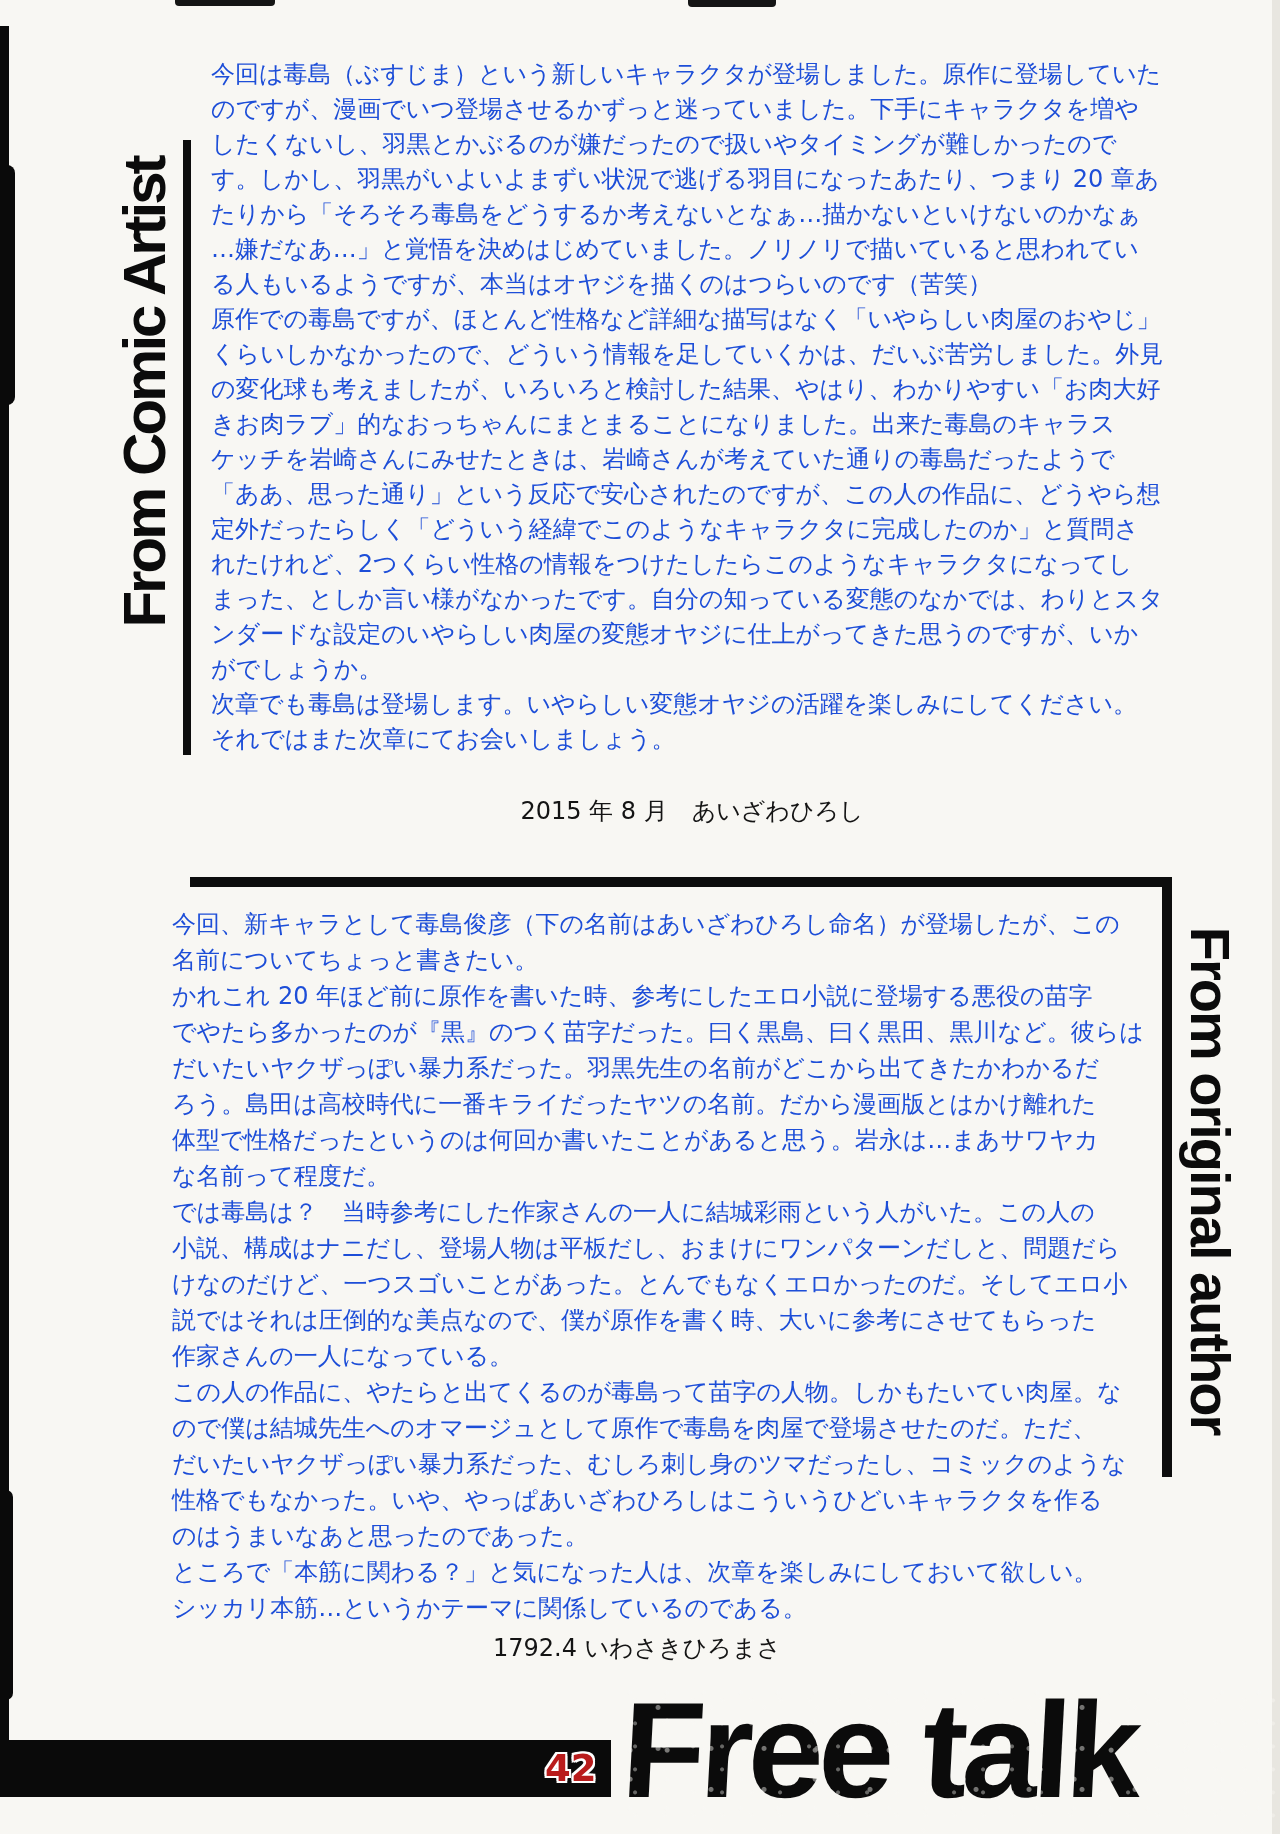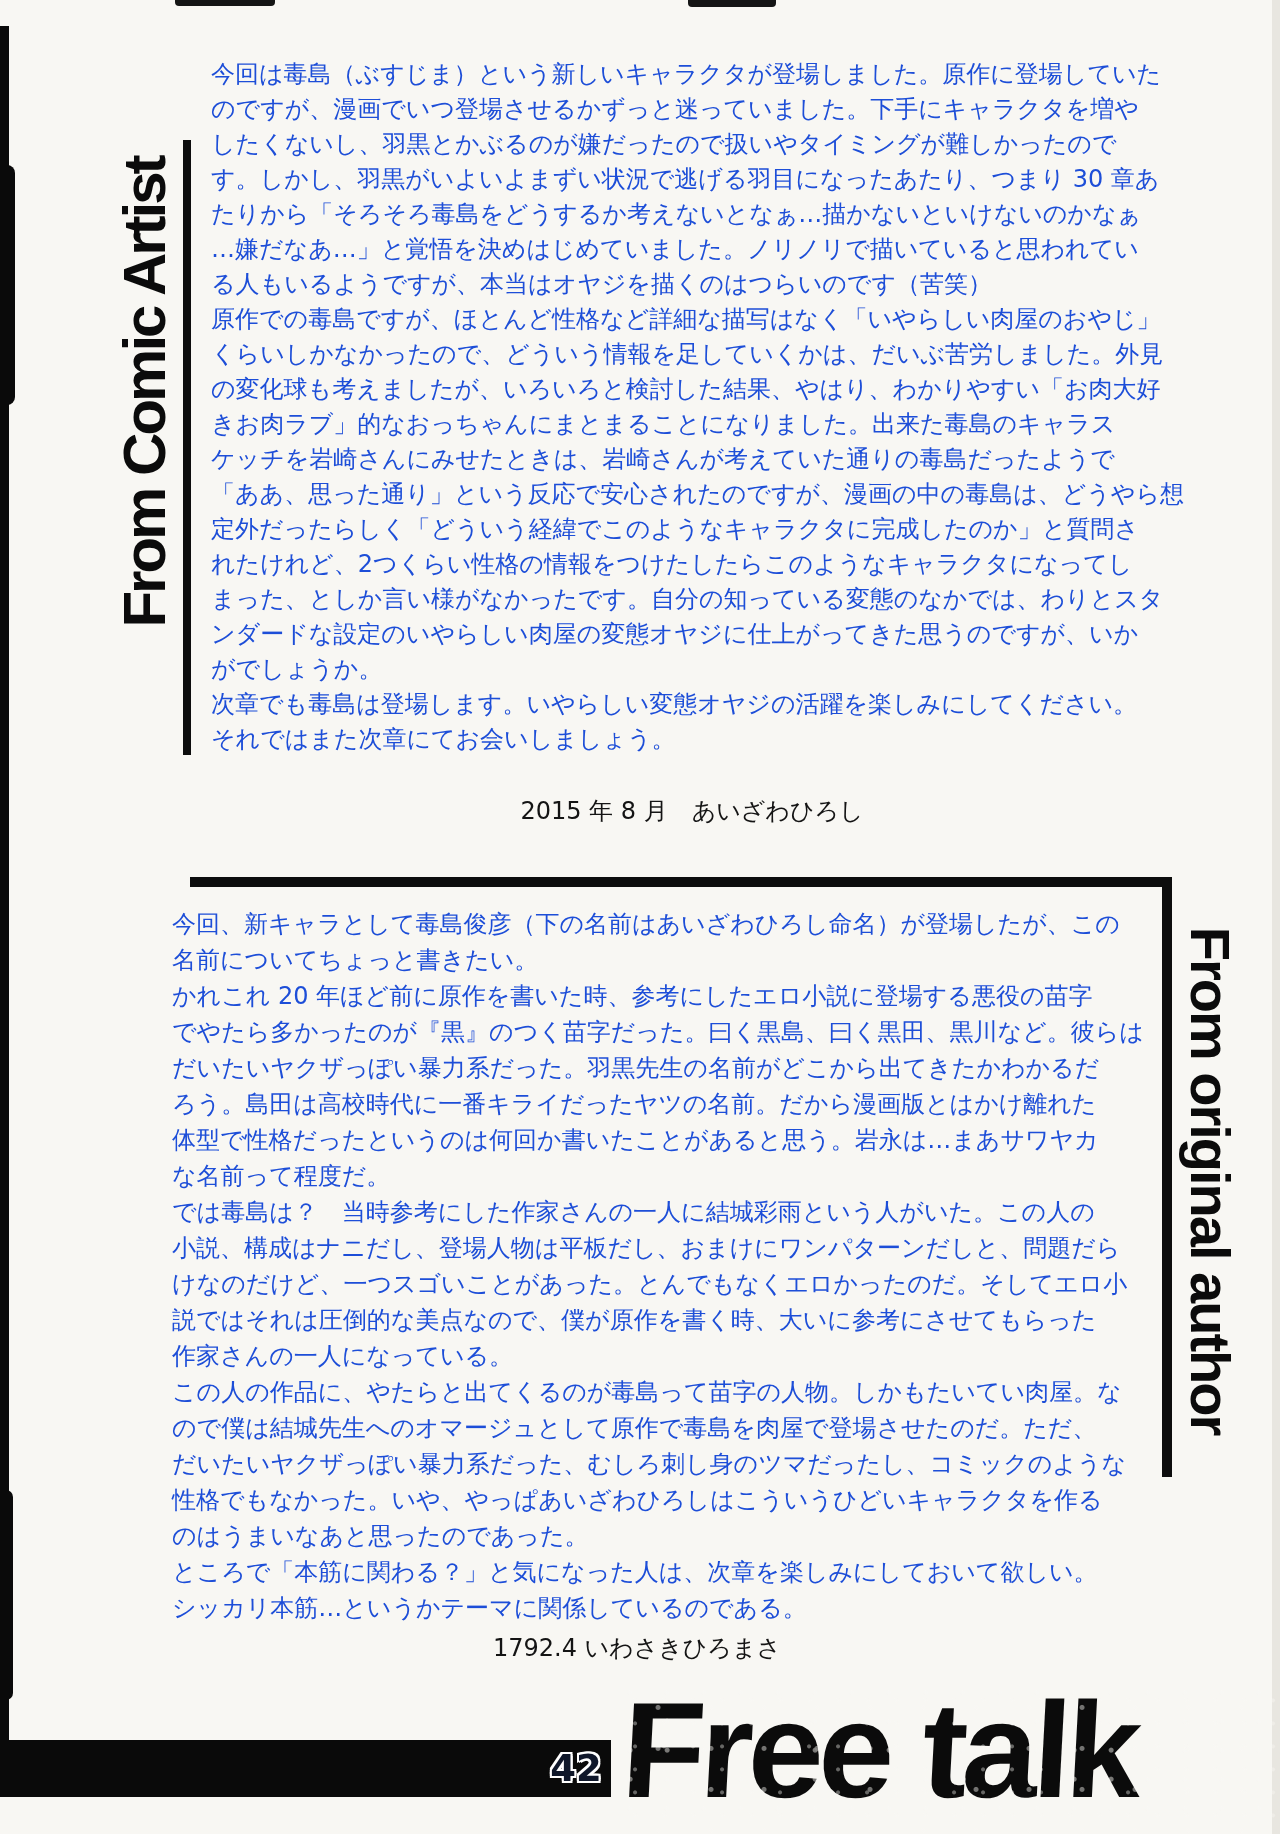--- a/index.html
+++ b/index.html
@@ -51,22 +51,22 @@
   }
   #right-title{
     position:absolute;left:1247px;top:888px;width:585px;height:74px;
     transform:rotate(90deg);transform-origin:0 0;
     font-size:56px;line-height:74px;letter-spacing:-2px;
   }
   
   #bottom-bar{position:absolute;left:0;top:1740px;width:611px;height:57px;background:#0a0a0a;}
   #page-number{
     position:absolute;left:545px;top:1746px;width:62px;height:46px;
-    font-size:37px;line-height:46px;font-weight:bold;text-align:center;
-    color:#0f172a;
+    font-size:37px;line-height:46px;font-weight:bold;text-align:left;
+    color:#b91c1c;
     text-shadow:
       -2px 0 0 #fff, 2px 0 0 #fff, 0 -2px 0 #fff, 0 2px 0 #fff,
       -2px -2px 0 #fff, 2px -2px 0 #fff, -2px 2px 0 #fff, 2px 2px 0 #fff;
   }
   #free-talk-title{
     position:absolute;left:622px;top:1682px;width:680px;height:152px;
     font-size:136px;line-height:136px;letter-spacing:-5px;
     transform:skewX(-3deg);
     text-align:left;
   }
@@ -105,30 +105,30 @@
   <div class="rule" id="rule-divider"></div>
   <div class="rule" id="rule-right-vertical"></div>
 
   <div class="grunge" id="left-title">From Comic Artist</div>
   <div class="grunge" id="right-title">From original author</div>
 
   <div class="note-lines" id="artist-lines">
       <div class="text-line">今回は毒島（ぶすじま）という新しいキャラクタが登場しました。原作に登場していた</div>
       <div class="text-line">のですが、漫画でいつ登場させるかずっと迷っていました。下手にキャラクタを増や</div>
       <div class="text-line">したくないし、羽黒とかぶるのが嫌だったので扱いやタイミングが難しかったので</div>
-      <div class="text-line">す。しかし、羽黒がいよいよまずい状況で逃げる羽目になったあたり、つまり 30 章あ</div>
+      <div class="text-line">す。しかし、羽黒がいよいよまずい状況で逃げる羽目になったあたり、つまり 20 章あ</div>
       <div class="text-line">たりから「そろそろ毒島をどうするか考えないとなぁ…描かないといけないのかなぁ</div>
       <div class="text-line">…嫌だなあ…」と覚悟を決めはじめていました。ノリノリで描いていると思われてい</div>
       <div class="text-line">る人もいるようですが、本当はオヤジを描くのはつらいのです（苦笑）</div>
       <div class="text-line">原作での毒島ですが、ほとんど性格など詳細な描写はなく「いやらしい肉屋のおやじ」</div>
       <div class="text-line">くらいしかなかったので、どういう情報を足していくかは、だいぶ苦労しました。外見</div>
       <div class="text-line">の変化球も考えましたが、いろいろと検討した結果、やはり、わかりやすい「お肉大好</div>
       <div class="text-line">きお肉ラブ」的なおっちゃんにまとまることになりました。出来た毒島のキャラス</div>
       <div class="text-line">ケッチを岩崎さんにみせたときは、岩崎さんが考えていた通りの毒島だったようで</div>
-      <div class="text-line">「ああ、思った通り」という反応で安心されたのですが、漫画の中の毒島は、どうやら想</div>
+      <div class="text-line">「ああ、思った通り」という反応で安心されたのですが、この人の作品に、どうやら想</div>
       <div class="text-line">定外だったらしく「どういう経緯でこのようなキャラクタに完成したのか」と質問さ</div>
       <div class="text-line">れたけれど、2つくらい性格の情報をつけたしたらこのようなキャラクタになってし</div>
       <div class="text-line">まった、としか言い様がなかったです。自分の知っている変態のなかでは、わりとスタ</div>
       <div class="text-line">ンダードな設定のいやらしい肉屋の変態オヤジに仕上がってきた思うのですが、いか</div>
       <div class="text-line">がでしょうか。</div>
       <div class="text-line">次章でも毒島は登場します。いやらしい変態オヤジの活躍を楽しみにしてください。</div>
       <div class="text-line">それではまた次章にてお会いしましょう。</div>
     </div>
   <div class="signature" id="artist-signature">2015 年 8 月　あいざわひろし</div>
 

